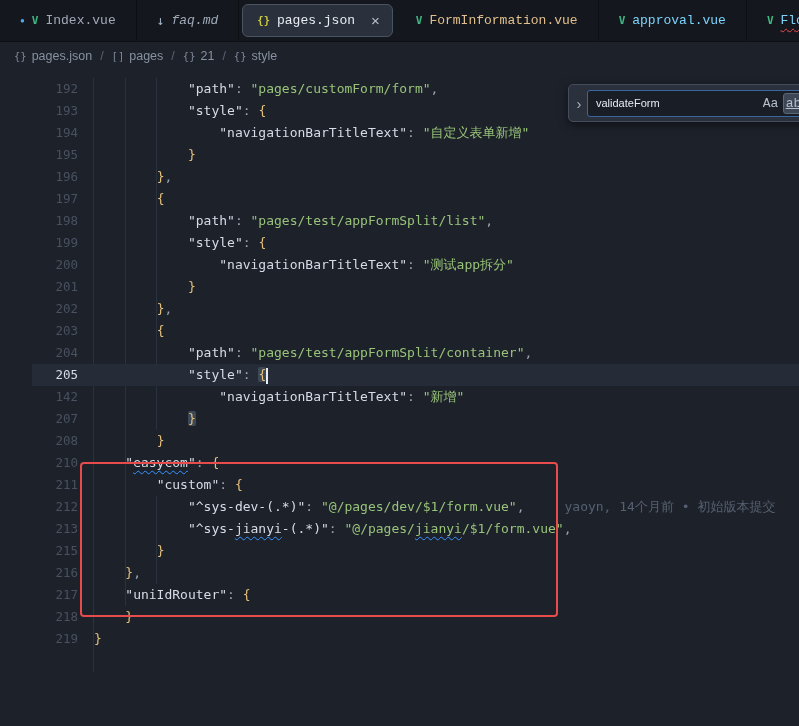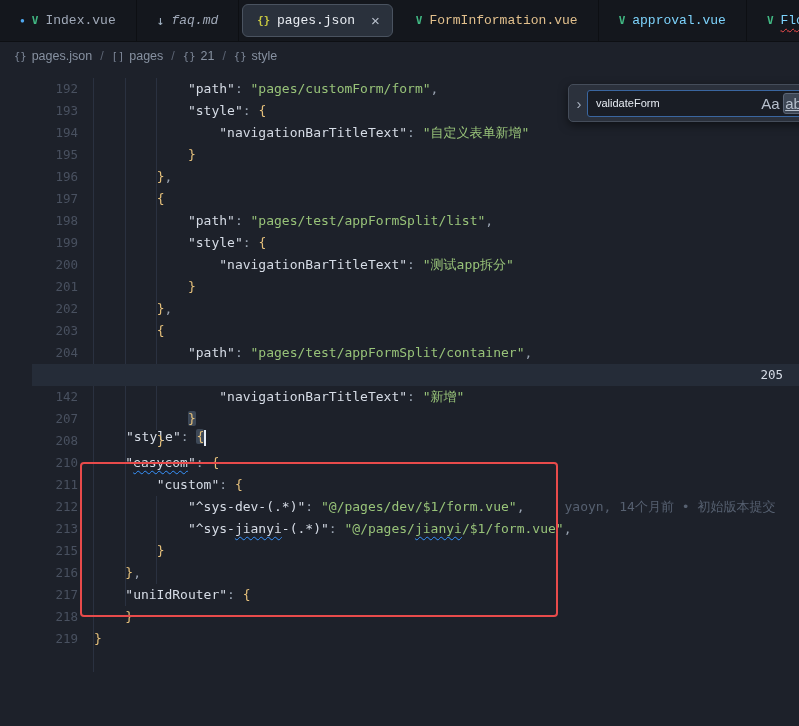--- a/index.html
+++ b/index.html
@@ -48,21 +48,21 @@
   .bc-sep { color: #5a6372; margin: 0 3px; }
 
   
   .editor {
     position: absolute; top: 70px; left: 0; right: 0; bottom: 0;
     background: #1d212a;
     font-family: "DejaVu Sans Mono", monospace; font-size: 13px;
   }
   #code { position: relative; padding-top: 8px; z-index: 1; padding-left: 32px; }
   .line { display: flex; height: 22px; line-height: 22px; white-space: pre; }
-  .line.cur { background: #252c38; flex-direction: column; }
+  .line.cur { background: #252c38; }
   .ln {
     flex: 0 0 62px; text-align: right; padding-right: 16px;
     color: #495160; font-size: 12.5px; user-select: none;
   }
   .line.cur .ln { color: #d6dce6; }
   .lc { white-space: pre; }
   .t-k  { color: #d6dce6; }
   .t-s  { color: #98c379; }
   .t-b  { color: #e5c07b; }
   .t-p  { color: #9aa4b2; }
@@ -99,22 +99,22 @@
     padding: 0 4px 0 8px;
   }
   .fw-input input {
     background: transparent; border: none; outline: none;
     color: #e6ebf2; font-family: "Liberation Sans", sans-serif; font-size: 11px;
     flex: 1; min-width: 0;
   }
   .fw-btn {
     display: flex; align-items: center; justify-content: center;
     width: 21px; height: 21px; flex: 0 0 21px;
-    color: #b6bfcc; font-size: 15px; border-radius: 3px; margin-left: 2px;
-    cursor: pointer; font-family: Liberation Sans, sans-serif;
+    color: #b6bfcc; font-size: 13px; border-radius: 3px; margin-left: 2px;
+    cursor: pointer; font-family: Liberation Mono, monospace;
   }
   .fw-btn.ww { background: #3d4654; border: 1px solid #5b6677; text-decoration: underline; }
 </style>
 </head>
 <body>
 
 <div class="tabbar">
   <div class="tab">
     <span class="dot">●</span>
     <span class="fi vue">V</span>

